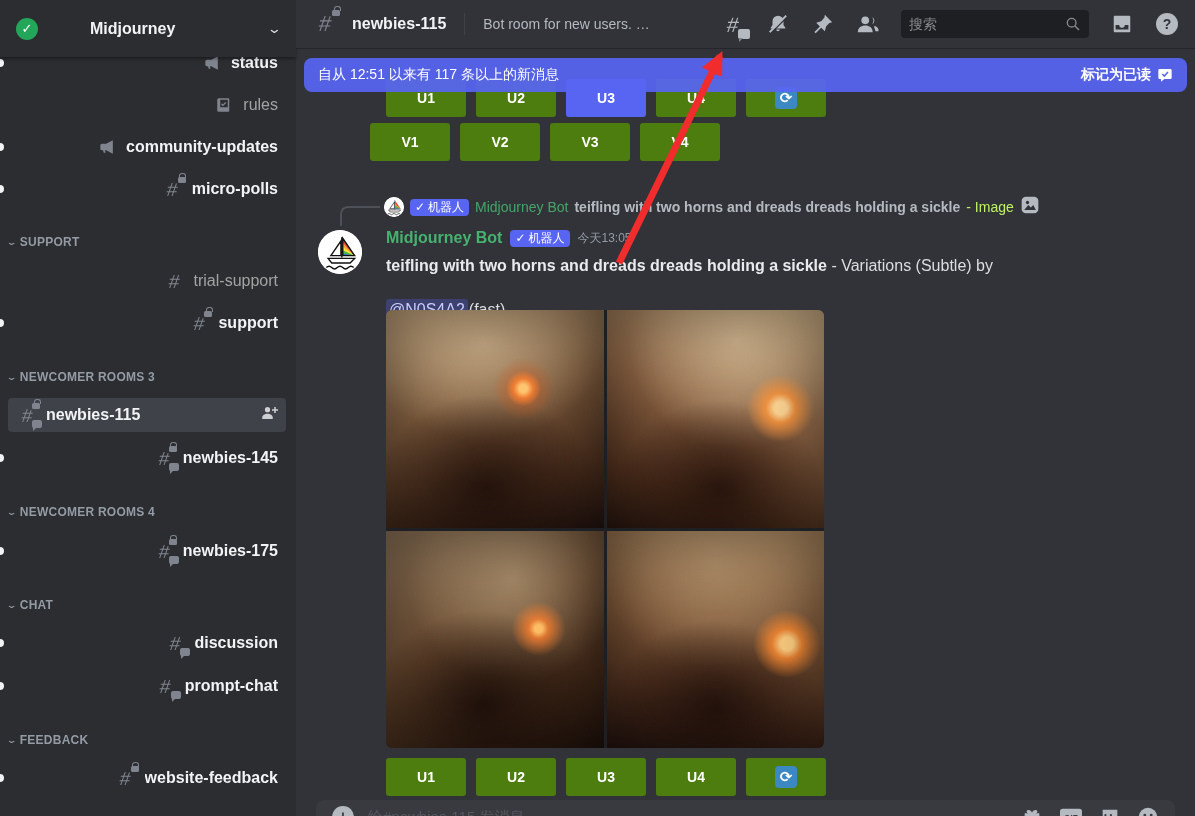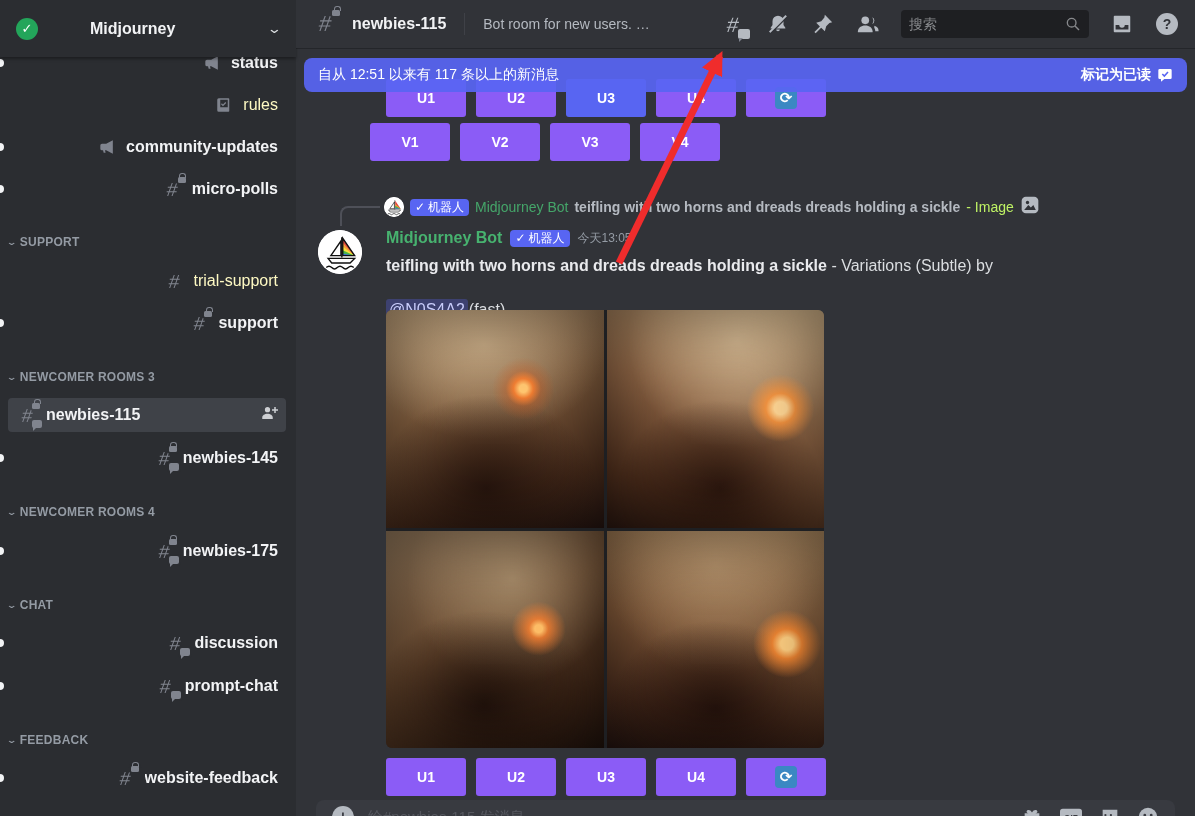--- a/index.html
+++ b/index.html
@@ -11,21 +11,21 @@
   .server-header { position:absolute; left:0; top:0; width:296px; height:57px; display:flex; align-items:center;
     padding:0 16px; gap:10px; background:#2b2d31; box-shadow:0 2px 3px rgba(0,0,0,.35); z-index:5; cursor:pointer; }
   .verified-badge { width:22px; height:22px; border-radius:50%; background:#23a55a; color:#fff; font-size:13px;
     display:flex; align-items:center; justify-content:center; flex:0 0 auto; font-weight:700; }
   .server-name { color:#f2f3f5; font-weight:700; font-size:16px; flex:1;margin-left:42px; }
   .server-chevron { color:#dbdee1; font-size:13px; transform:scaleX(1.4); }
 
   .ch-row { position:absolute; left:8px; width:278px; height:34px; display:flex; align-items:center; gap:8px;
     padding:0 8px; border-radius:4px; cursor:pointer;justify-content:flex-end; }
   .ch-row.active { background:#3f4248; }
-  .ch-label { font-size:16px; font-weight:500; color:#fef9c3; white-space:nowrap; overflow:hidden; }
+  .ch-label { font-size:16px; font-weight:500; color:#a3a3a3; white-space:nowrap; overflow:hidden; }
   .ch-row.unread .ch-label, .ch-row.active .ch-label { color:#f2f3f5; font-weight:600; }
   .cat-row { position:absolute; left:8px; width:278px; height:20px; display:flex; align-items:center; gap:4px;
     color:#949ba4; font-size:12px; font-weight:700; letter-spacing:.02em; cursor:pointer; }
   .cat-chevron { font-size:9px; transform:scaleX(1.5); }
   .unread-pill { position:absolute; left:0; width:4px; height:8px; border-radius:0 4px 4px 0; background:#f2f3f5; }
 
   .ch-icon { position:relative; width:22px; height:22px; flex:0 0 auto; display:flex; align-items:center; justify-content:center; }
   .hash-glyph { font-size:19px; font-weight:500; color:#80848e; transform:skewX(-8deg); line-height:1; }
   .mini-lock { position:absolute; top:-1px; right:-2px; width:8px; height:6px; background:#80848e; border-radius:1.5px;
     box-shadow:0 0 0 2px var(--ring,#2b2d31); }
@@ -54,21 +54,21 @@
     font-size:14px; display:flex; align-items:center; justify-content:center; }
 
   
   .new-bar { position:absolute; left:8px; top:58px; width:883px; height:34px; background:rgba(88,101,242,.93);
     border-radius:8px; display:flex; align-items:center; padding:16px 14px; z-index:10; cursor:pointer; }
   .new-bar-text { color:#fff; font-size:14px; font-weight:500; }
   .new-bar-action { margin-left:auto; display:flex; align-items:center; gap:6px; color:#fff; font-size:14px; font-weight:700; }
 
   
   .btn-row { position:absolute; display:flex; gap:10px; z-index:1; }
-  .dbtn { width:80px; height:38px; border-radius:3px; background:#8b5cf6; color:#fff; font-size:14px; font-weight:600;
+  .dbtn { width:80px; height:38px; border-radius:3px; background:#4d7c0f; color:#fff; font-size:14px; font-weight:600;
     display:flex; align-items:center; justify-content:center; border:none; cursor:pointer; font-family:inherit; }
   .dbtn.primary { background:#5865f2; }
   .refresh-glyph { width:22px; height:22px; border-radius:4px; background:#3b88c3; color:#fff; font-size:15px; font-weight:700;
     display:flex; align-items:center; justify-content:center; }
 
   
   .reply-spine { position:absolute; left:44px; top:206px; width:40px; height:20px;
     border-left:2px solid #4e5058; border-top:2px solid #4e5058; border-top-left-radius:8px; }
   .reply-row { position:absolute; left:88px; top:196px; width:790px; height:22px; display:flex; align-items:center;
     gap:6px; white-space:nowrap; overflow:hidden; cursor:pointer; }

